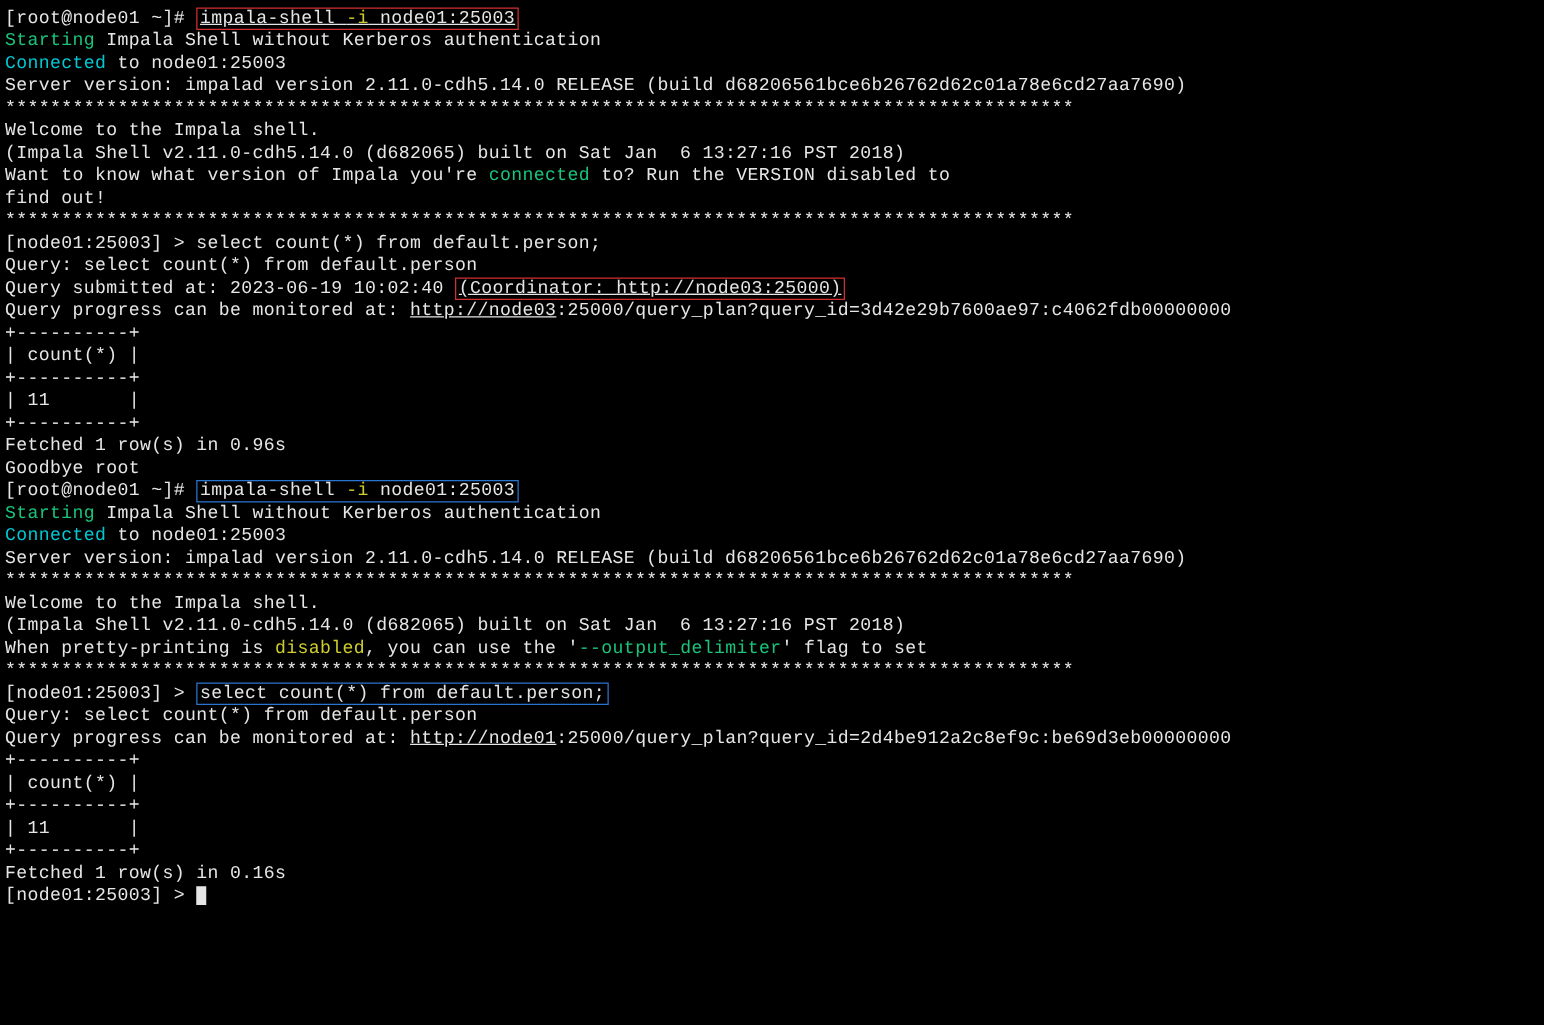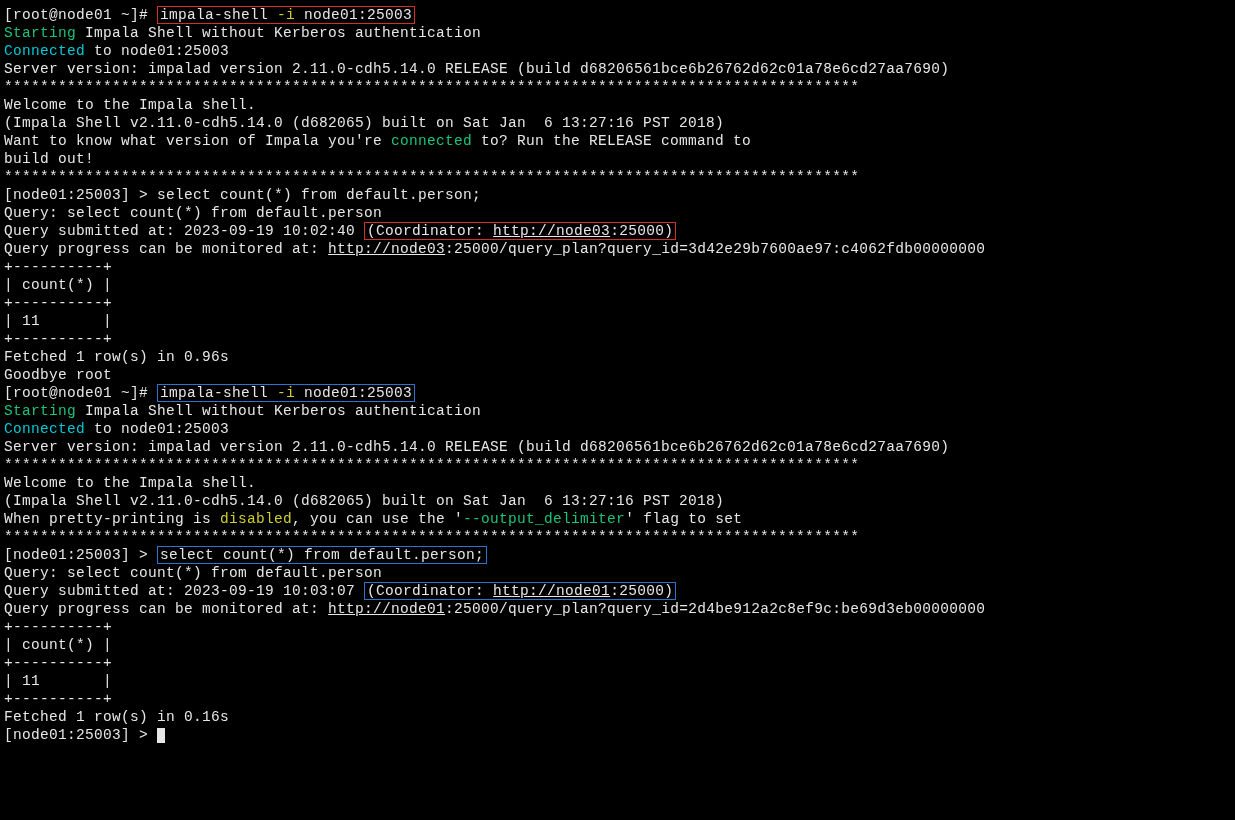--- a/index.html
+++ b/index.html
@@ -14,21 +14,21 @@
       width: 1235px;
       height: 820px;
       overflow: hidden;
     }
     .line { white-space: pre; }
     .green { color: #1ac47a; text-align: right; }
     .cyan { color: #00c9d4; }
     .yellow { color: #cfce2c; }
     .purple { color: #a868c0; }
     .underline { text-decoration: underline; }
-    .box-red { border: 1.5px solid #d1302e; padding: 0 2px; display: inline-block; line-height: 16px; }
+    .box-red { border: 1.5px solid #d1302e; padding: 0 2px; display: inline-block; line-height: 16px; text-decoration: underline; }
     .box-blue { border: 1.5px solid #2a74d0; padding: 0 2px; display: inline-block; line-height: 16px; }
     .cursor {
       display: inline-block;
       width: 8px;
       height: 15px;
       background: #e6e6e6;
       vertical-align: middle;
     }
   </style>
 </head>
@@ -37,26 +37,26 @@
 <div>
 
 <div class="line"><span>[root@node01 ~]# </span><span class="box-red"><span>impala-shell </span><span class="yellow">-i</span><span> node01:25003</span></span></div>
 <div class="line"><span class="green">Starting</span><span> Impala Shell without Kerberos authentication</span></div>
 <div class="line"><span class="cyan">Connected</span><span> to node01:25003</span></div>
 <div class="line">Server version: impalad version 2.11.0-cdh5.14.0 RELEASE (build d68206561bce6b26762d62c01a78e6cd27aa7690)</div>
 <div class="line">***********************************************************************************************</div>
 <div class="line">Welcome to the Impala shell.</div>
 <div class="line">(Impala Shell v2.11.0-cdh5.14.0 (d682065) built on Sat Jan  6 13:27:16 PST 2018)</div>
 <div class="line"></div>
-<div class="line"><span>Want to know what version of Impala you're </span><span class="green">connected</span><span> to? Run the RELEASE command to</span></div>
-<div class="line">build out!</div>
+<div class="line"><span>Want to know what version of Impala you're </span><span class="green">connected</span><span> to? Run the VERSION disabled to</span></div>
+<div class="line">find out!</div>
 <div class="line">***********************************************************************************************</div>
 <div class="line">[node01:25003] &gt; select count(*) from default.person;</div>
 <div class="line">Query: select count(*) from default.person</div>
-<div class="line"><span>Query submitted at: 2023-09-19 10:02:40 </span><span class="box-red"><span>(Coordinator: </span><span class="underline">http://node03</span><span>:25000)</span></span></div>
+<div class="line"><span>Query submitted at: 2023-06-19 10:02:40 </span><span class="box-red"><span>(Coordinator: </span><span class="underline">http://node03</span><span>:25000)</span></span></div>
 <div class="line"><span>Query progress can be monitored at: </span><span class="underline">http://node03</span><span>:25000/query_plan?query_id=3d42e29b7600ae97:c4062fdb00000000</span></div>
 <div class="line">+----------+</div>
 <div class="line">| count(*) |</div>
 <div class="line">+----------+</div>
 <div class="line">| 11       |</div>
 <div class="line">+----------+</div>
 <div class="line">Fetched 1 row(s) in 0.96s</div>
 <div class="line">Goodbye root</div>
 
 <div class="line"><span>[root@node01 ~]# </span><span class="box-blue"><span>impala-shell </span><span class="yellow">-i</span><span> node01:25003</span></span></div>
@@ -64,21 +64,20 @@
 <div class="line"><span class="cyan">Connected</span><span> to node01:25003</span></div>
 <div class="line">Server version: impalad version 2.11.0-cdh5.14.0 RELEASE (build d68206561bce6b26762d62c01a78e6cd27aa7690)</div>
 <div class="line">***********************************************************************************************</div>
 <div class="line">Welcome to the Impala shell.</div>
 <div class="line">(Impala Shell v2.11.0-cdh5.14.0 (d682065) built on Sat Jan  6 13:27:16 PST 2018)</div>
 <div class="line"></div>
 <div class="line"><span>When pretty-printing is </span><span class="yellow">disabled</span><span>, you can use the '</span><span class="green">--output_delimiter</span><span>' flag to set</span></div>
 <div class="line">***********************************************************************************************</div>
 <div class="line"><span>[node01:25003] &gt; </span><span class="box-blue"><span>select count(*) from default.person;</span></span></div>
 <div class="line">Query: select count(*) from default.person</div>
-<div class="line"><span>Query submitted at: 2023-09-19 10:03:07 </span><span class="box-blue"><span>(Coordinator: </span><span class="underline">http://node01</span><span>:25000)</span></span></div>
 <div class="line"><span>Query progress can be monitored at: </span><span class="underline">http://node01</span><span>:25000/query_plan?query_id=2d4be912a2c8ef9c:be69d3eb00000000</span></div>
 <div class="line">+----------+</div>
 <div class="line">| count(*) |</div>
 <div class="line">+----------+</div>
 <div class="line">| 11       |</div>
 <div class="line">+----------+</div>
 <div class="line">Fetched 1 row(s) in 0.16s</div>
 <div class="line"><span>[node01:25003] &gt; </span><span class="cursor"></span></div>
 
 </div>

